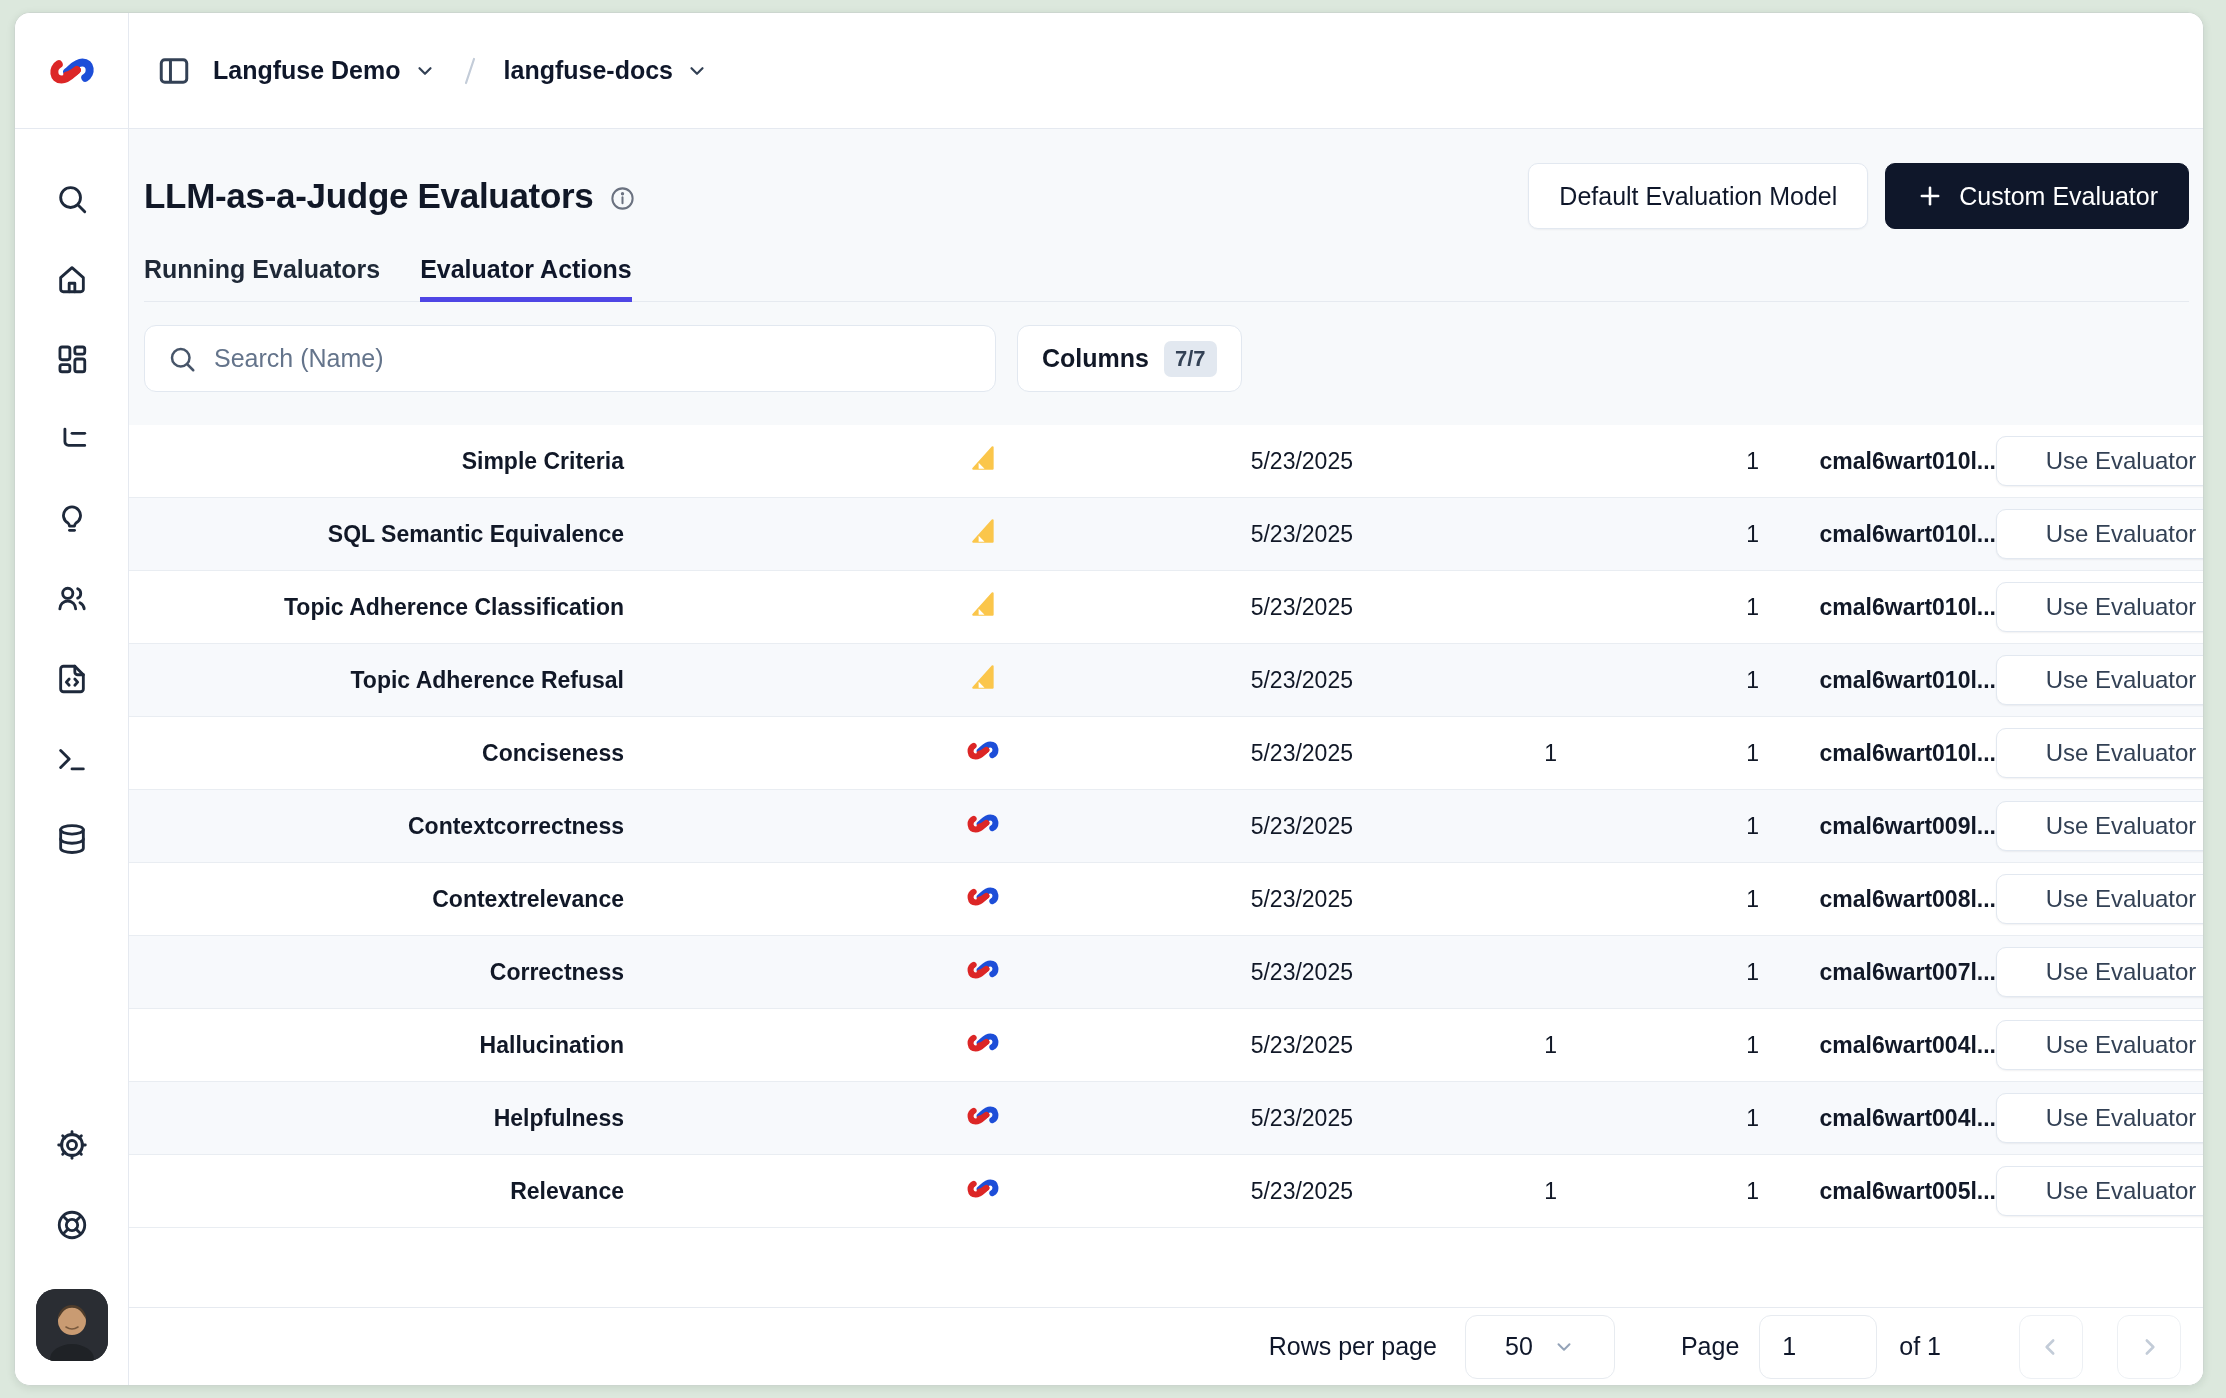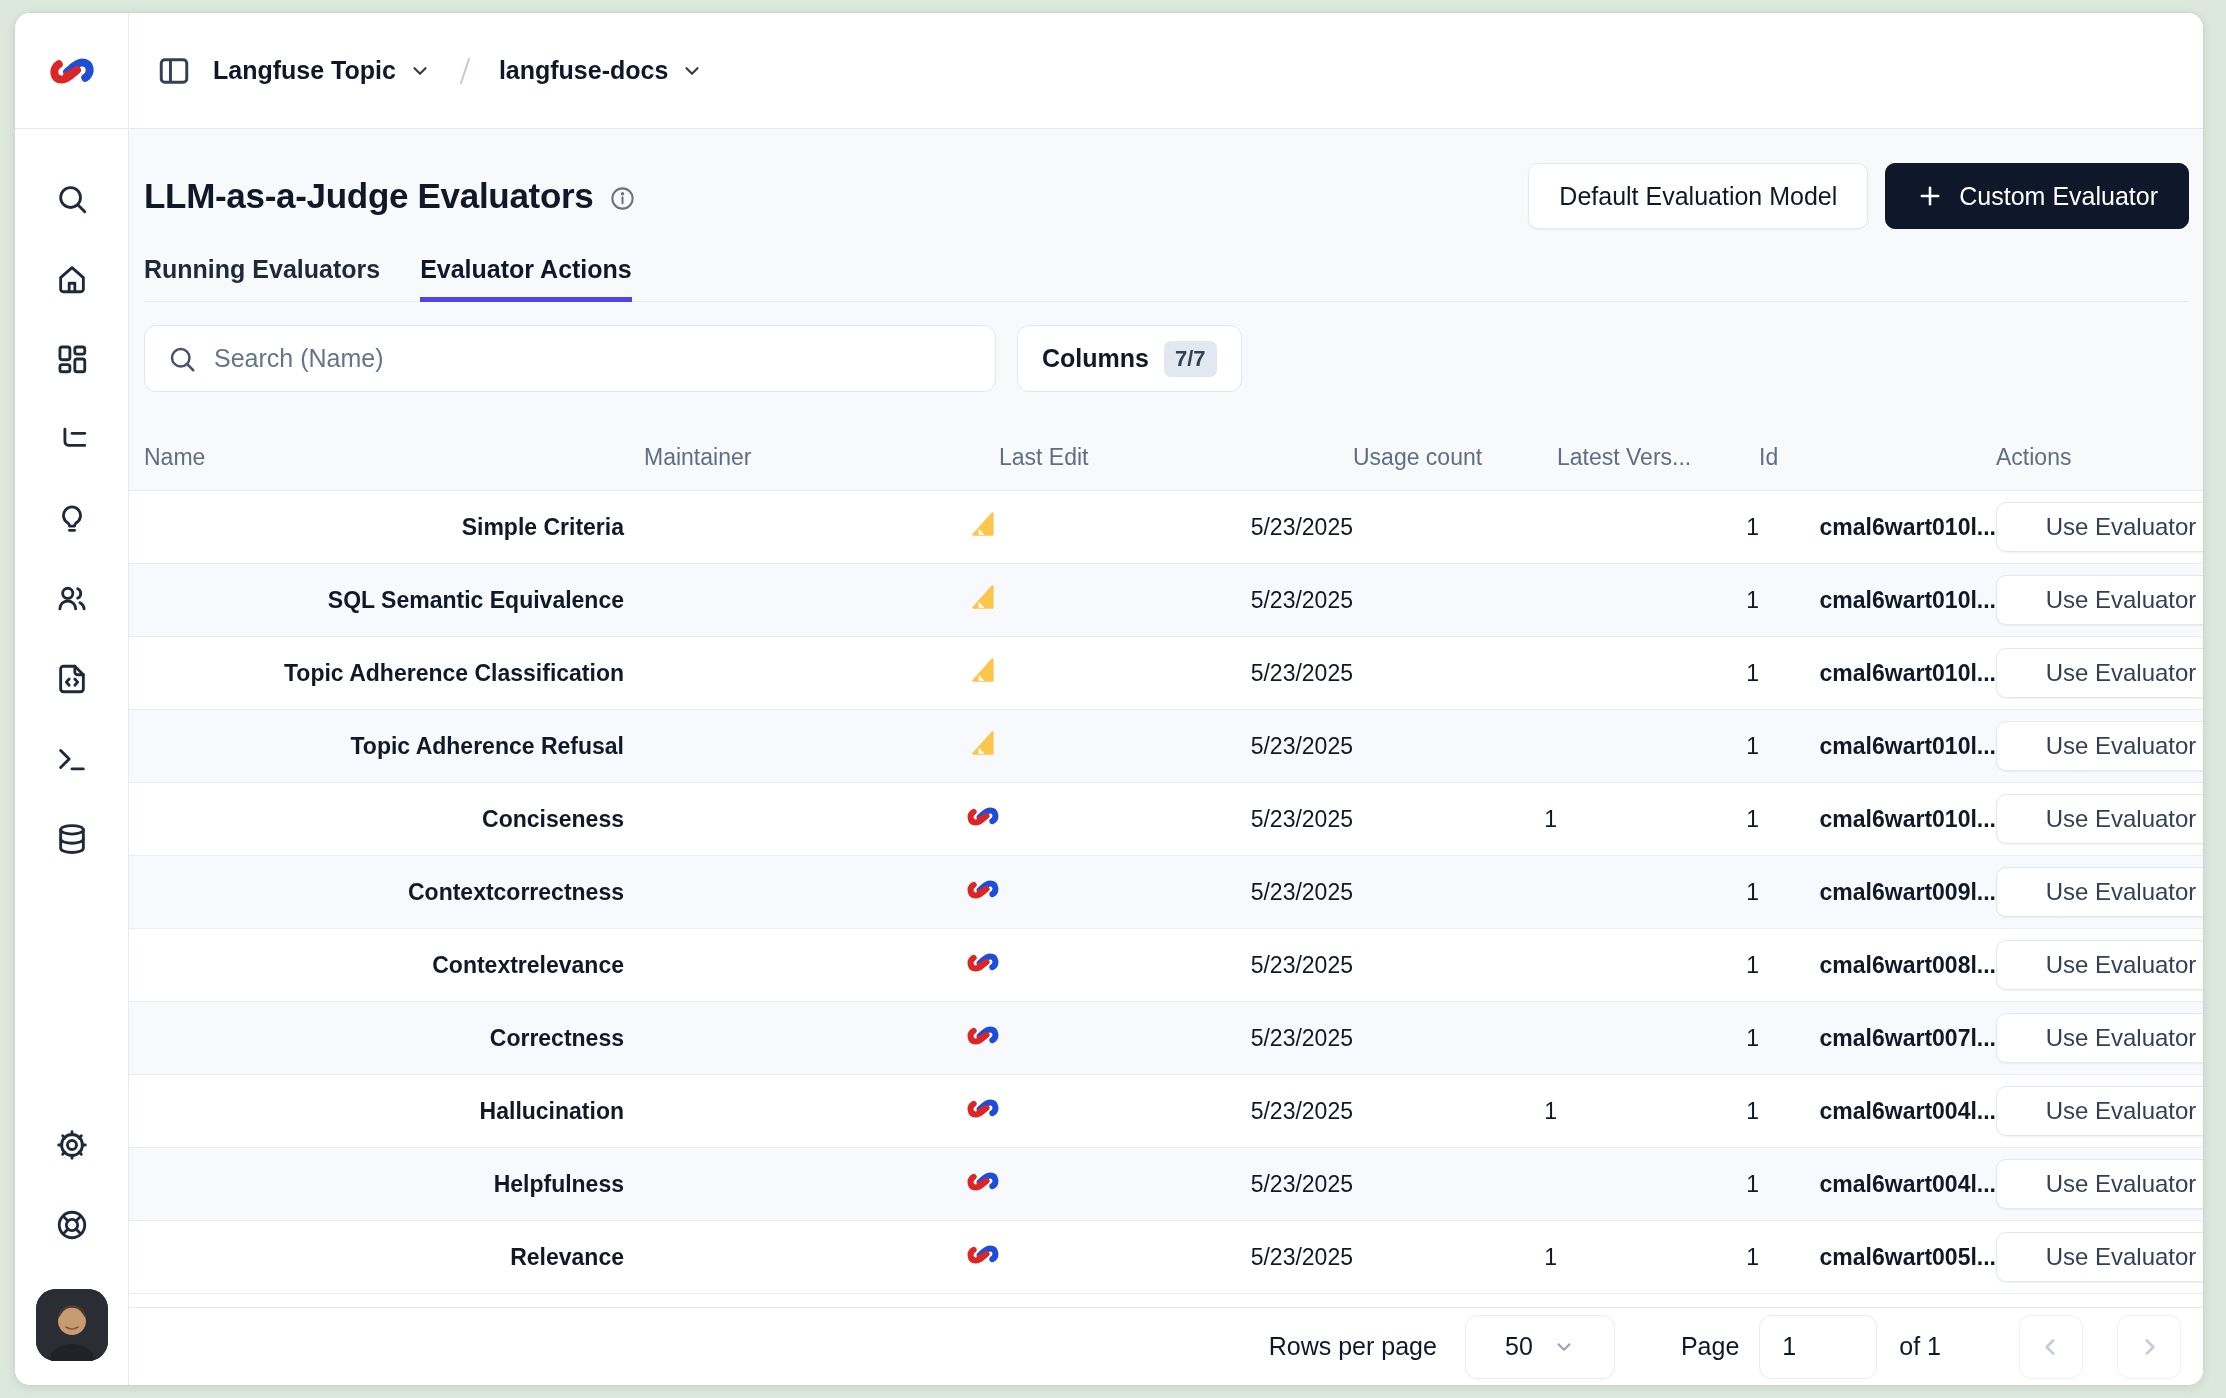--- a/index.html
+++ b/index.html
@@ -87,21 +87,21 @@
       </span>
     </div>
     <div class="crumbs">
       <span class="icon">
         <svg width="34" height="34" viewBox="0 0 24 24" fill="none" stroke="#334155" stroke-width="2.1" stroke-linecap="round" stroke-linejoin="round">
           <rect x="3" y="4" width="18" height="16" rx="2.5"></rect>
             <line x1="9.5" y1="4.5" x2="9.5" y2="19.5"></line>
         </svg>
       </span>
       <span class="crumb">
-        <span>Langfuse Topic</span>
+        <span>Langfuse Demo</span>
         <span class="icon">
           <svg width="22" height="22" viewBox="0 0 24 24" fill="none" stroke="#334155" stroke-width="2.4" stroke-linecap="round" stroke-linejoin="round">
               <polyline points="6,9 12,15 18,9"></polyline>
             </svg>
         </span>
       </span>
       <span class="icon">
         <svg width="24" height="34" viewBox="0 0 24 34">
             <line x1="16" y1="5" x2="8" y2="29" stroke="#c3ccd8" stroke-width="2.2" stroke-linecap="round"></line>
           </svg>
@@ -285,29 +285,20 @@
           </span>
           <input type="text" placeholder="Search (Name)" style="">
         </div>
         <div class="columns-btn">
           <span>Columns</span>
           <span class="count-badge">7/7</span>
         </div>
       </div>
 
       <div class="table-wrap">
-        <div class="thead">
-          <div>Name</div>
-          <div>Maintainer</div>
-          <div>Last Edit</div>
-          <div>Usage count</div>
-          <div>Latest Vers...</div>
-          <div>Id</div>
-          <div>Actions</div>
-        </div>
         <div class="rows-viewport">
   <div class="trow">
     <div class="cell-name">Simple Criteria</div>
     <div>
       <span class="icon">
         <svg width="30" height="30" viewBox="0 0 28 28">
           <path d="M22 4 L22 24 L4 24 Z" fill="#fbc64b" stroke="#fbc64b" stroke-width="2" stroke-linejoin="round"></path>
           <path d="M9 24 L9 18.5 L14.5 24 Z" fill="#ffffff"></path>
         </svg>
       </span>

